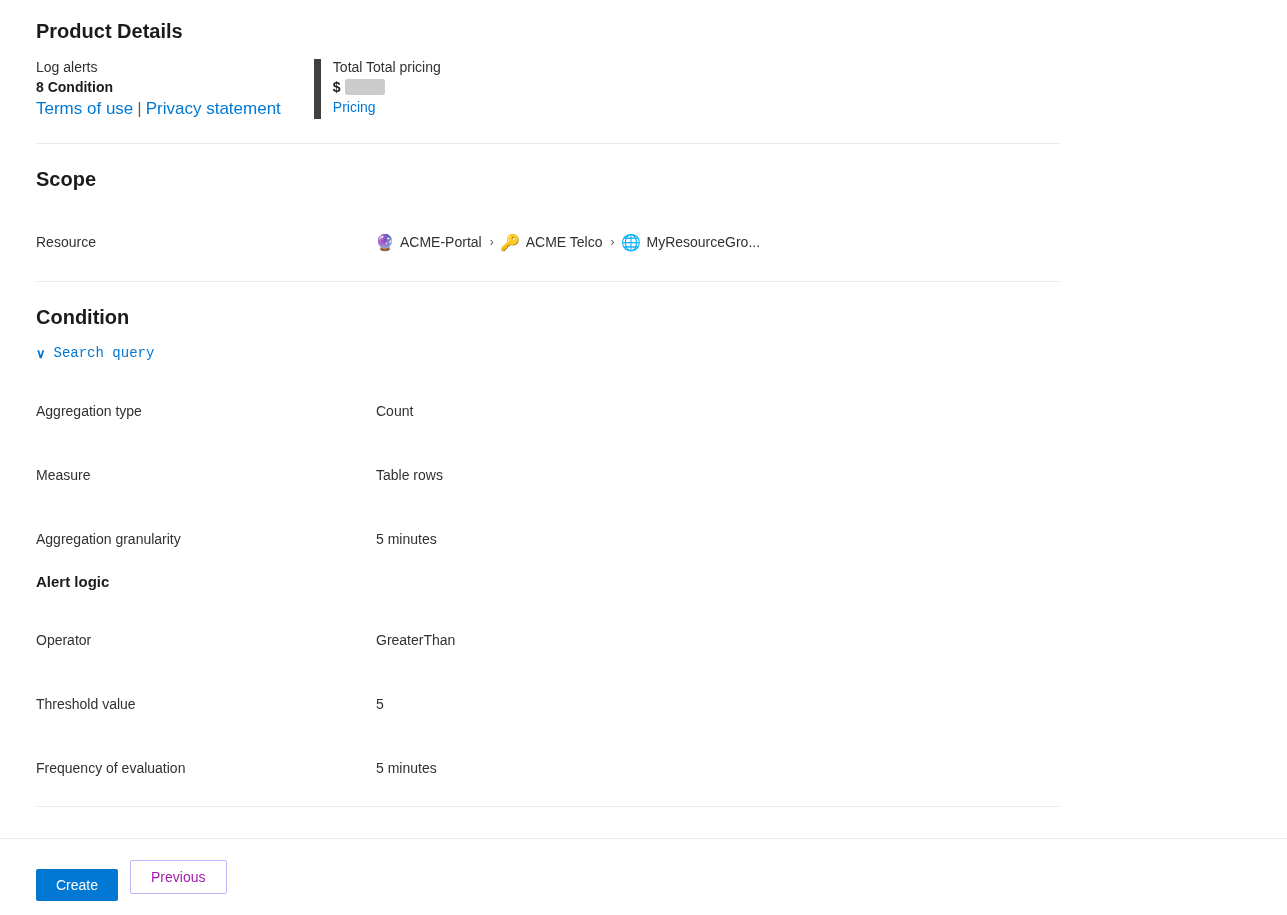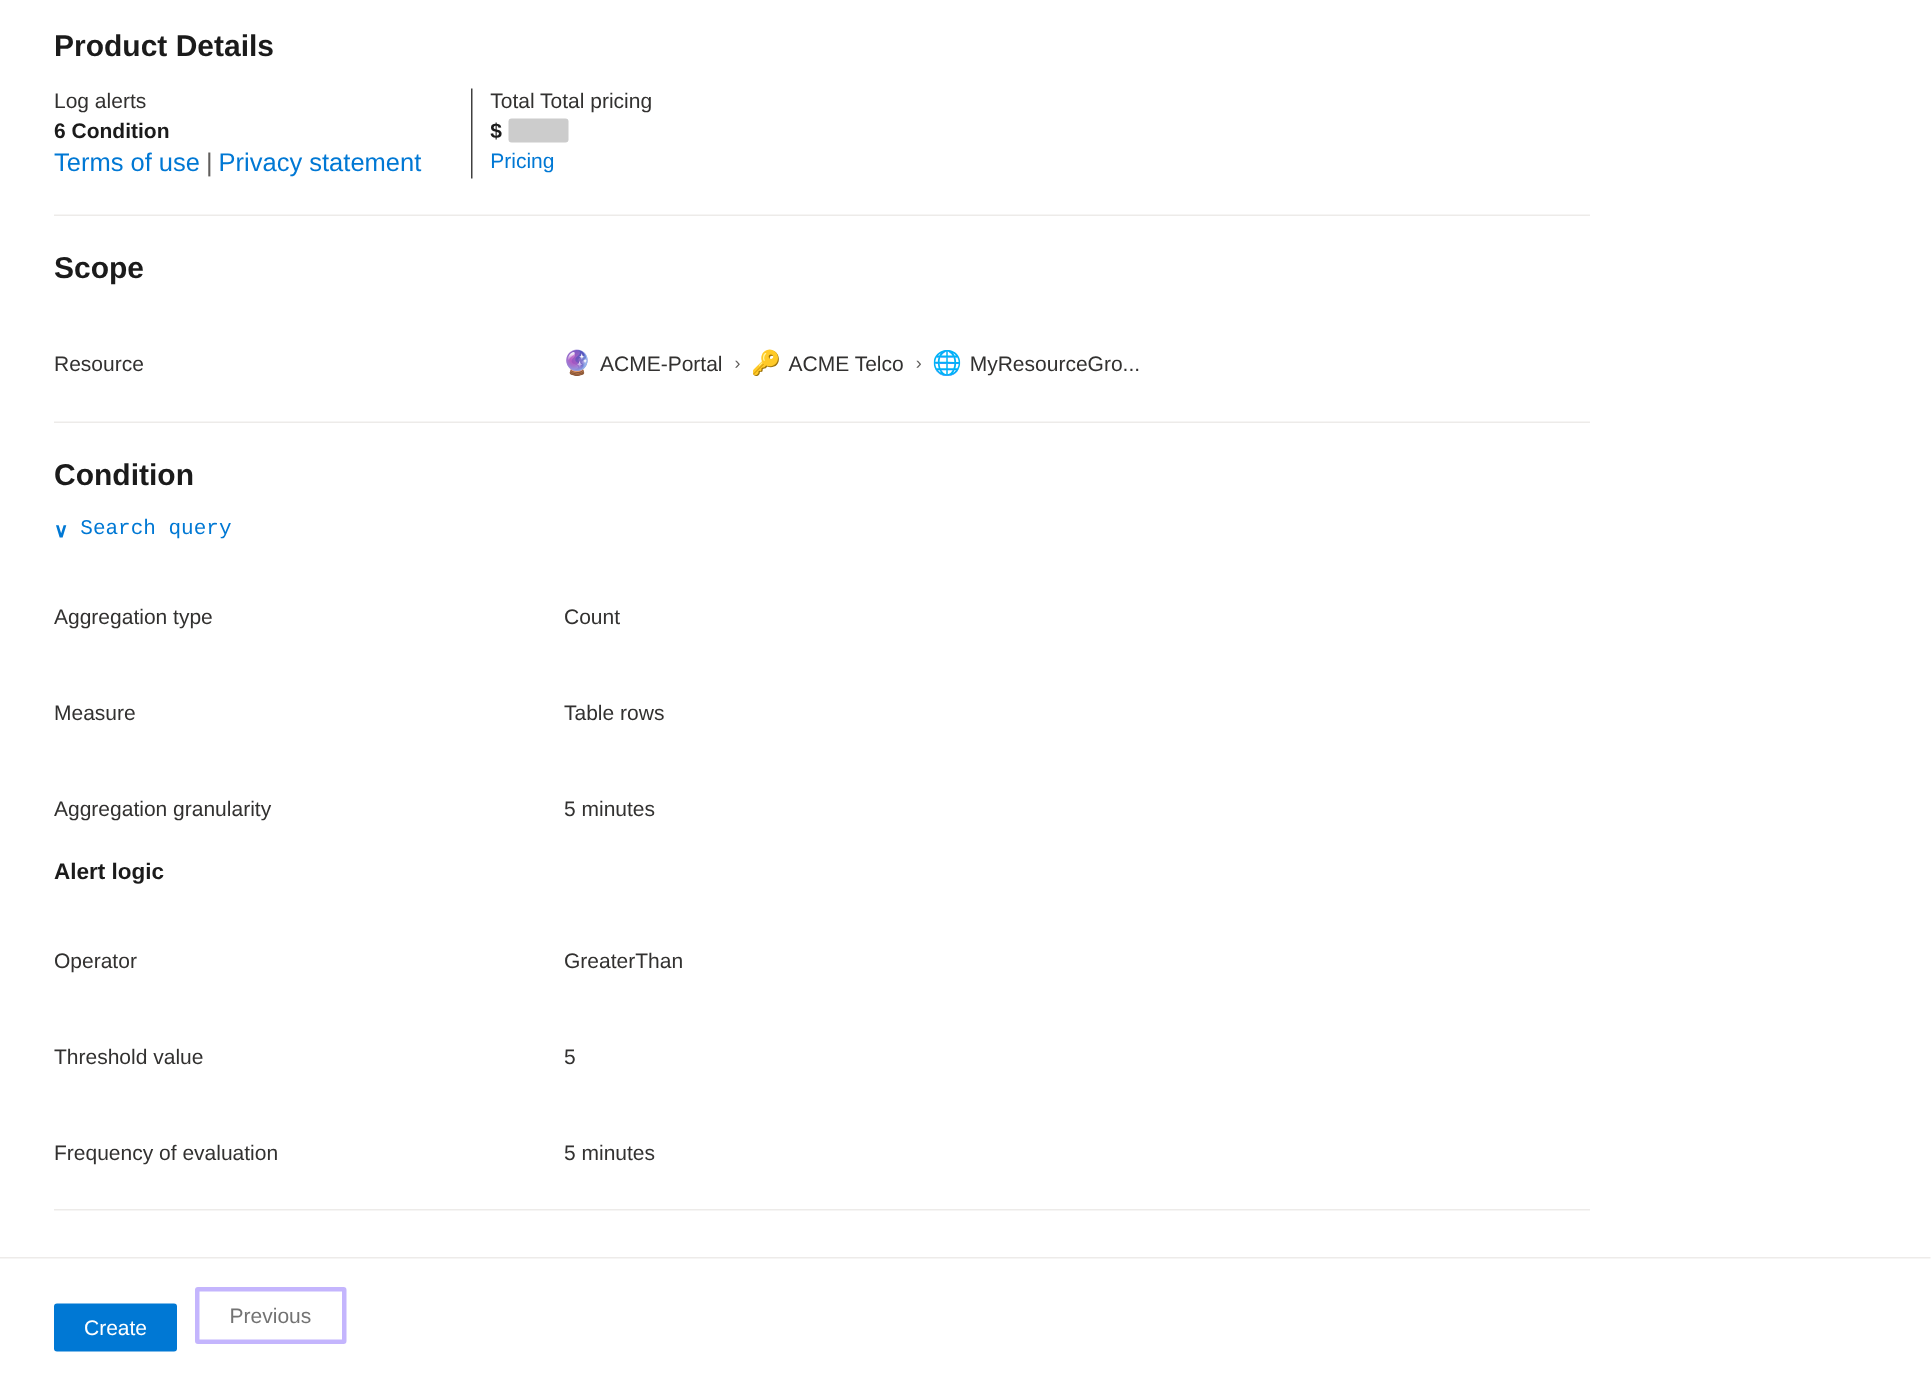--- a/index.html
+++ b/index.html
@@ -189,46 +189,46 @@
       font-size: 14px;
       font-weight: 500;
       cursor: pointer;
       border-radius: 2px;
       min-width: 80px;
       margin-top: 16px;
     }
 
     .btn-previous {
       background: #ffffff;
-      color: #737373;
-      border: 3px solid #c4b5fd;
+      color: #a21caf;
+      border: 1px solid #c4b5fd;
       padding: 8px 20px;
       font-size: 14px;
       font-weight: 500;
       cursor: pointer;
       border-radius: 2px;
       min-width: 80px;
     }
 
     .pricing-border-left {
-      border-left: 1px solid #404040;
+      border-left: 7px solid #404040;
       padding-left: 12px;
     }
   </style>
 </head>
 <body>
 
 <div class="main-content">
 
   <h2 class="section-title">Product Details</h2>
 
   <div class="product-row">
     <div>
       <div class="product-label">Log alerts</div>
-      <div class="product-condition">6 Condition</div>
+      <div class="product-condition">8 Condition</div>
       <div class="link-row">
         <a class="link">Terms of use</a>
         <span class="separator">|</span>
         <a class="link">Privacy statement</a>
       </div>
     </div>
     <div class="pricing-border-left">
       <div class="product-label">Total Total pricing</div>
       <div class="product-price">
         <span>$</span>

